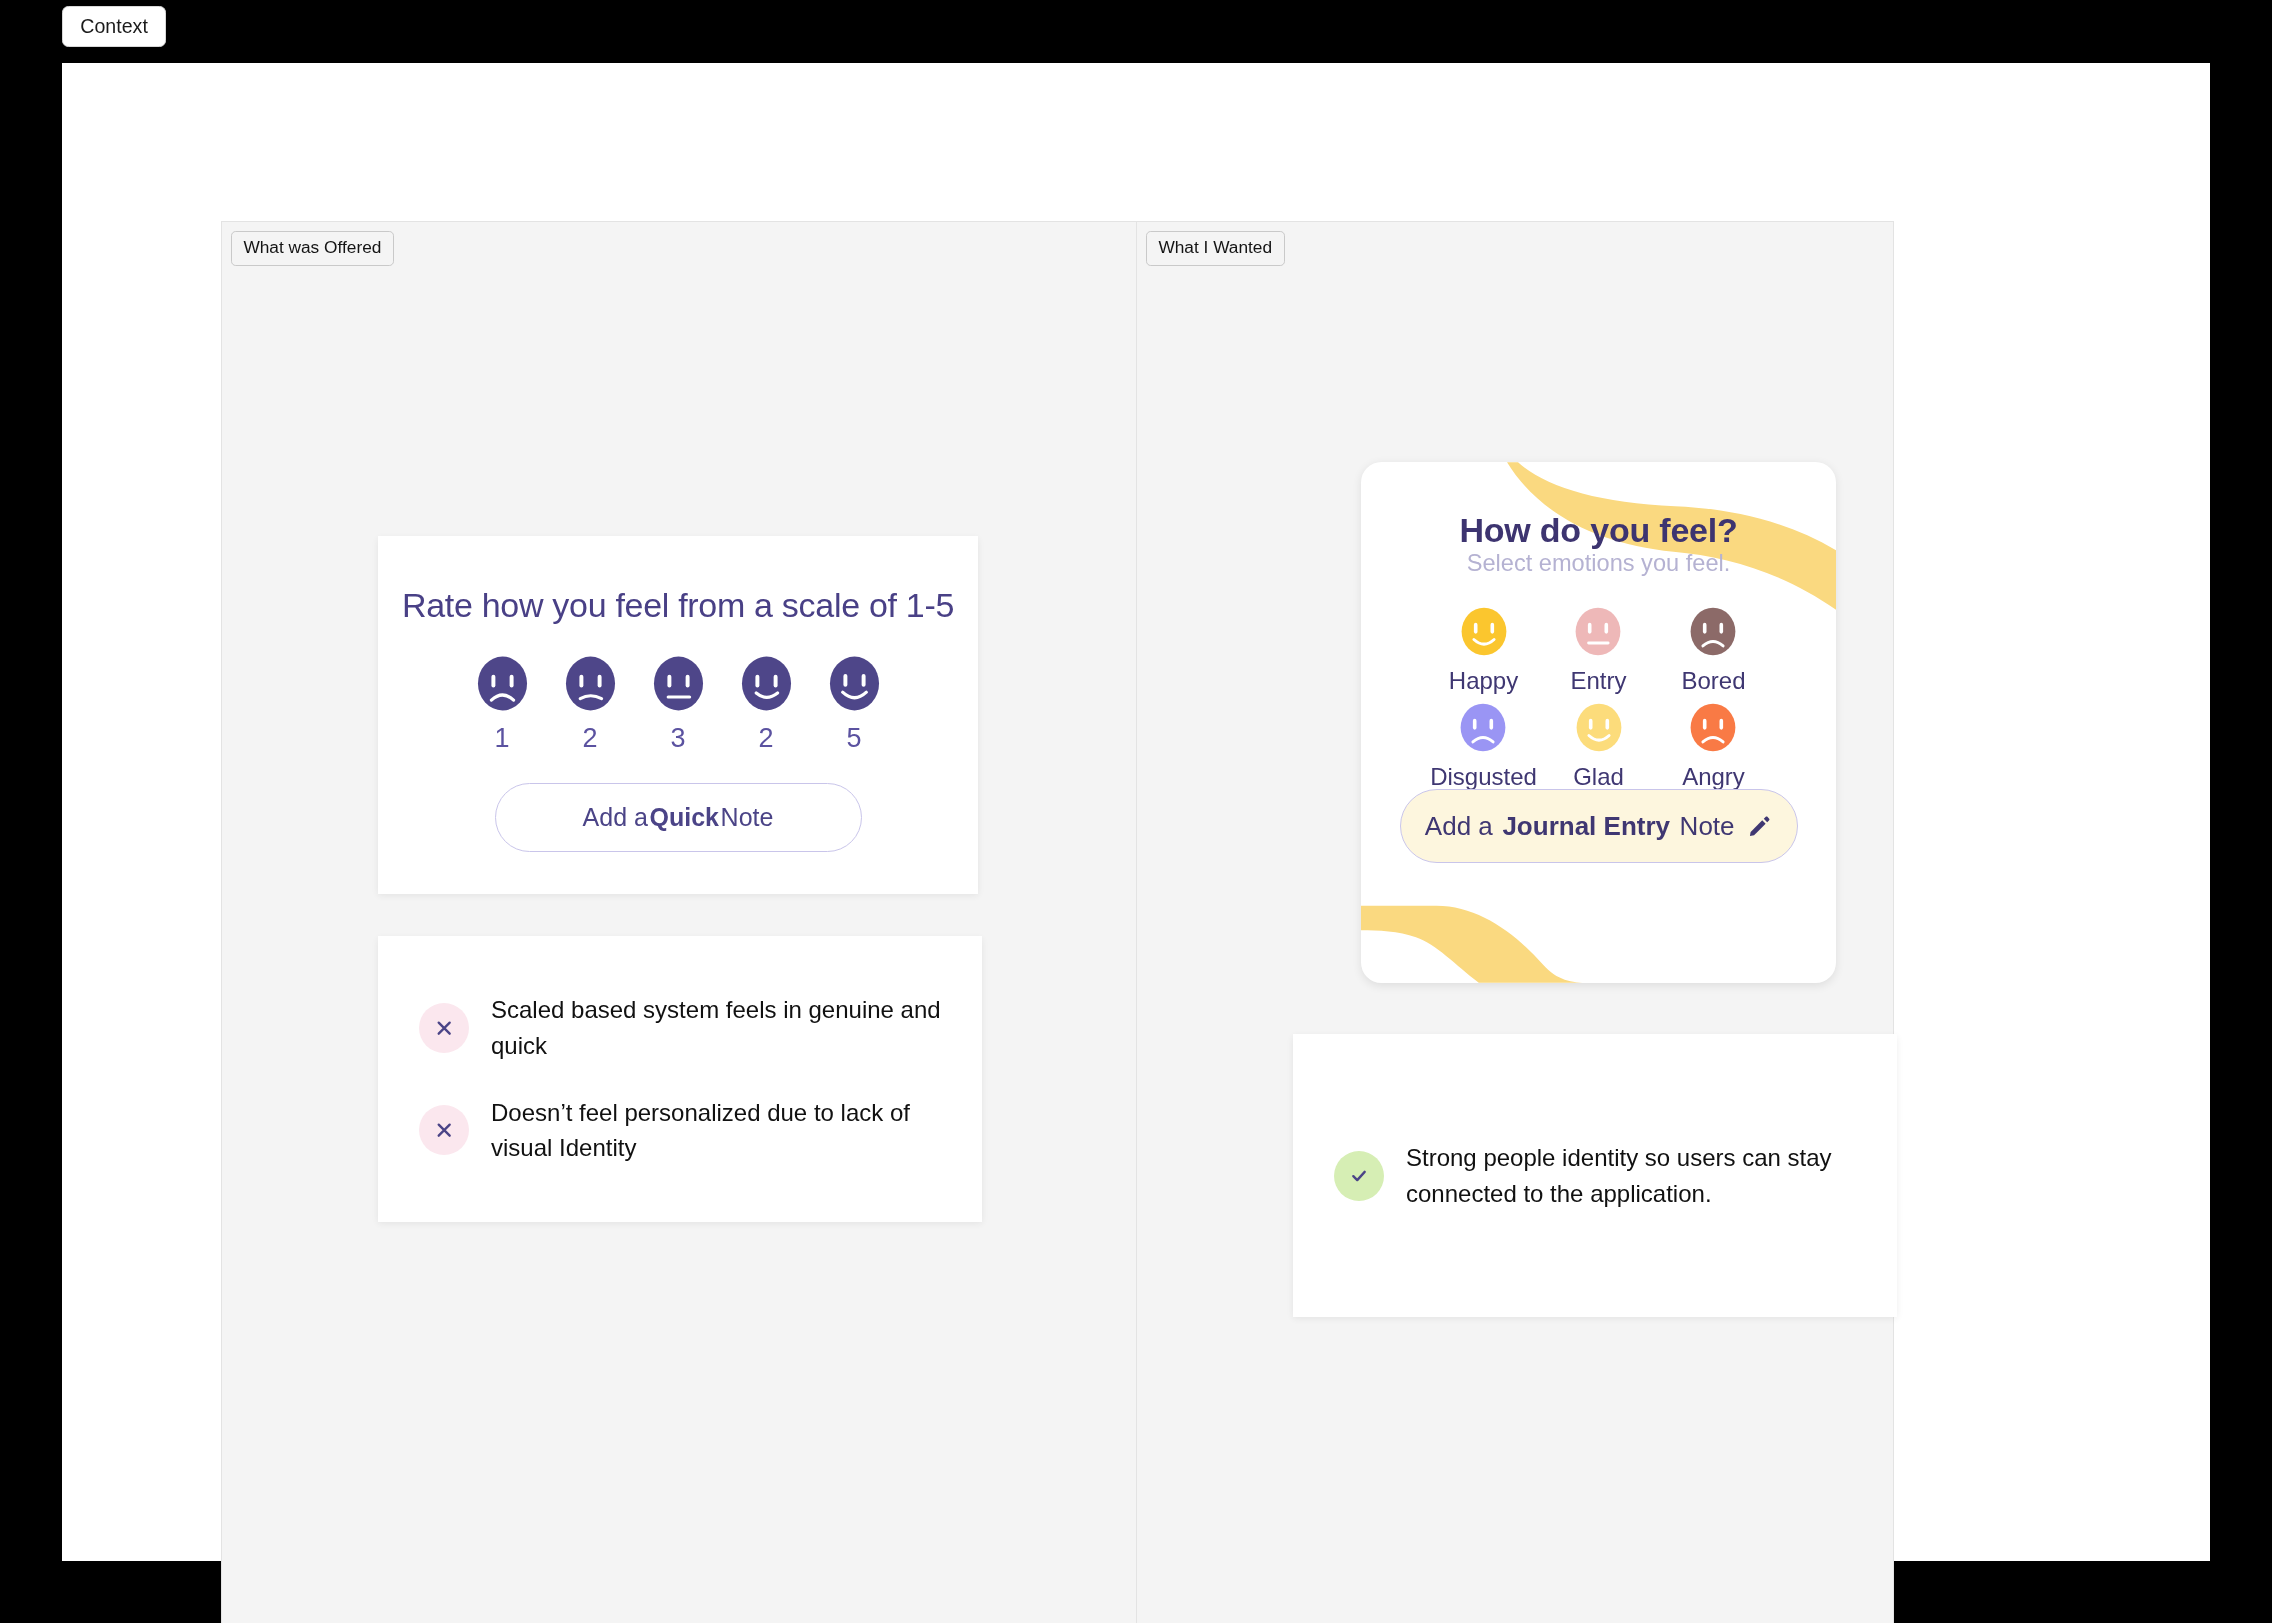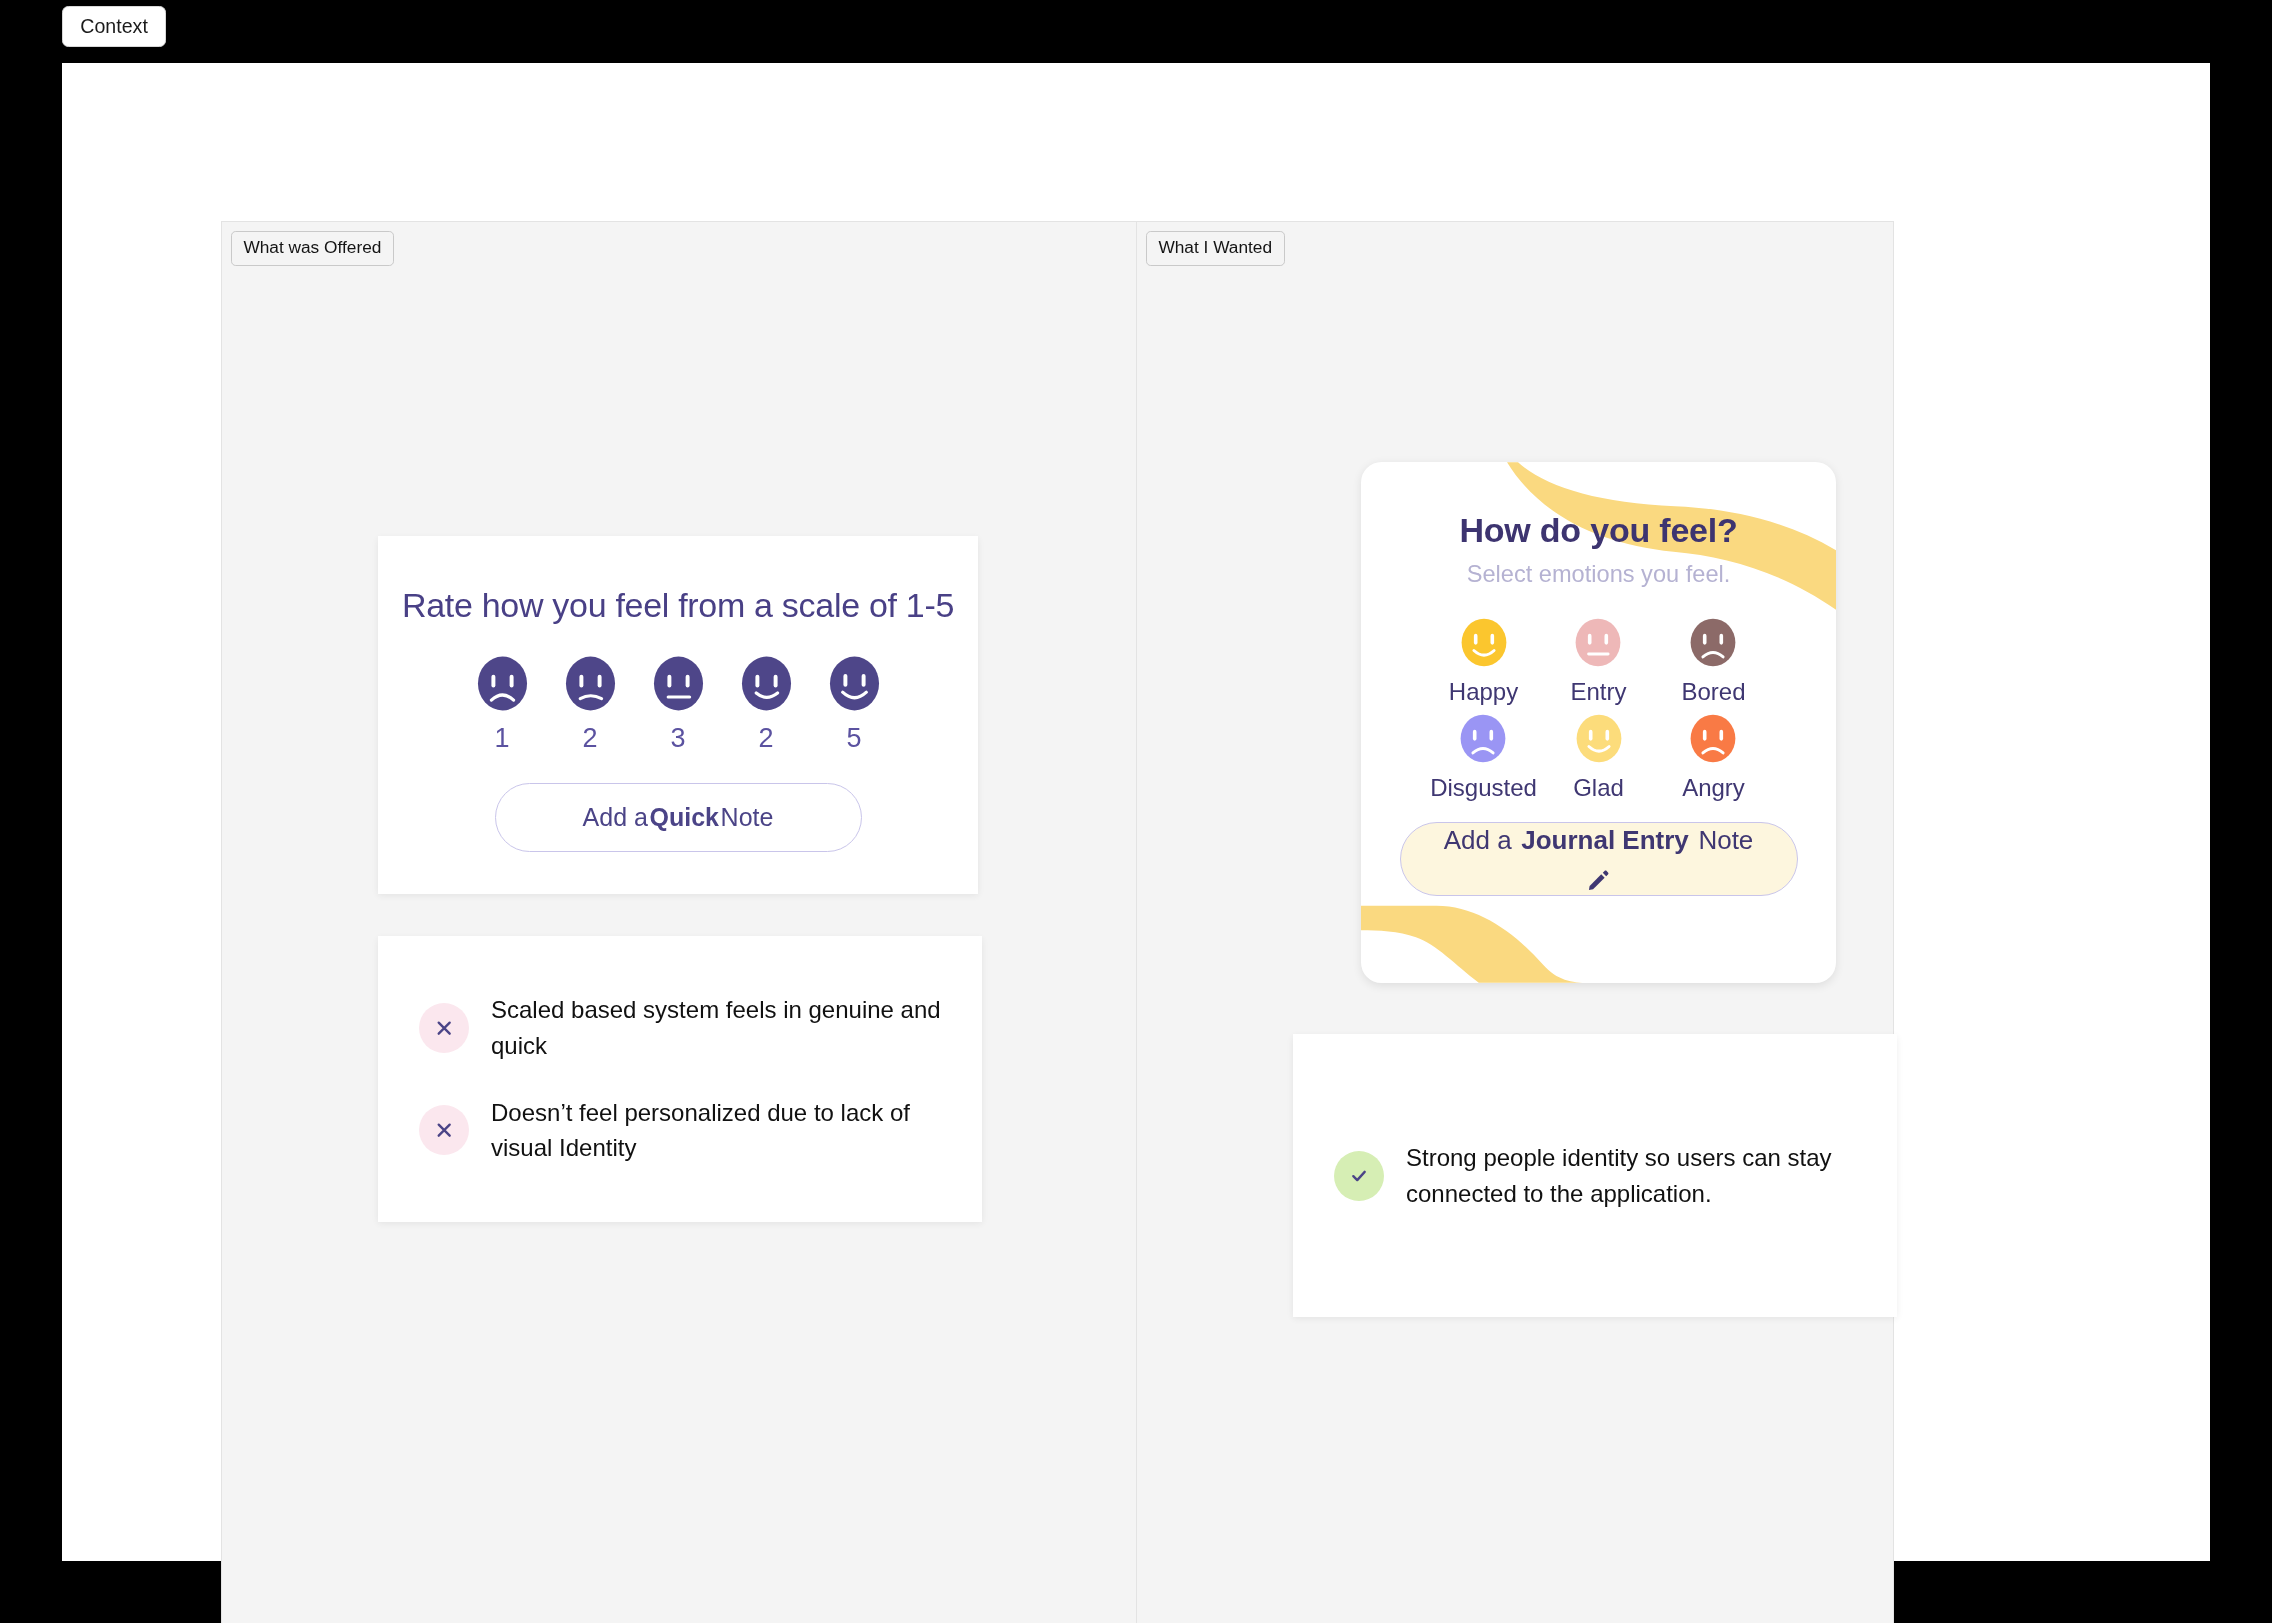--- a/index.html
+++ b/index.html
@@ -176,56 +176,53 @@
   .new-title {
     position: relative;
     margin-top: 49px;
     font-size: 34px;
     font-weight: 700;
     color: #3d3470;
     letter-spacing: -0.2px;
   }
   .new-sub {
     position: relative;
-    margin-top: 11px;
     font-size: 23.6px;
     color: #b5b2d2;
   }
   .emo-grid {
     position: relative;
     margin-top: 27px;
     display: grid;
     grid-template-columns: repeat(3, 115px);
     row-gap: 7px;
     justify-items: center;
   }
   .emo-cell { text-align: center; cursor: pointer; }
   .emo-label {
     margin-top: 7px;
     font-size: 24px;
     color: #3f3772;
     line-height: 1;
   }
   .journal-btn {
     position: relative;
-    margin-top: 22px;
     width: 398px;
     height: 74px;
     background: #fdf6de;
     border: 1.6px solid #c9c5ea;
     border-radius: 39px;
     display: flex;
     align-items: center;
     justify-content: center;
     gap: 12.6px;
     font-size: 26px;
     color: #3f3772;
     white-space: nowrap;
     cursor: pointer;
-    flex-direction: column;
   }
   .journal-btn b { font-weight: 700; padding: 0 2.4px; }
 </style>
 </head>
 <body>
 
 <div class="context-chip">Context</div>
 
 <div class="canvas">
 

